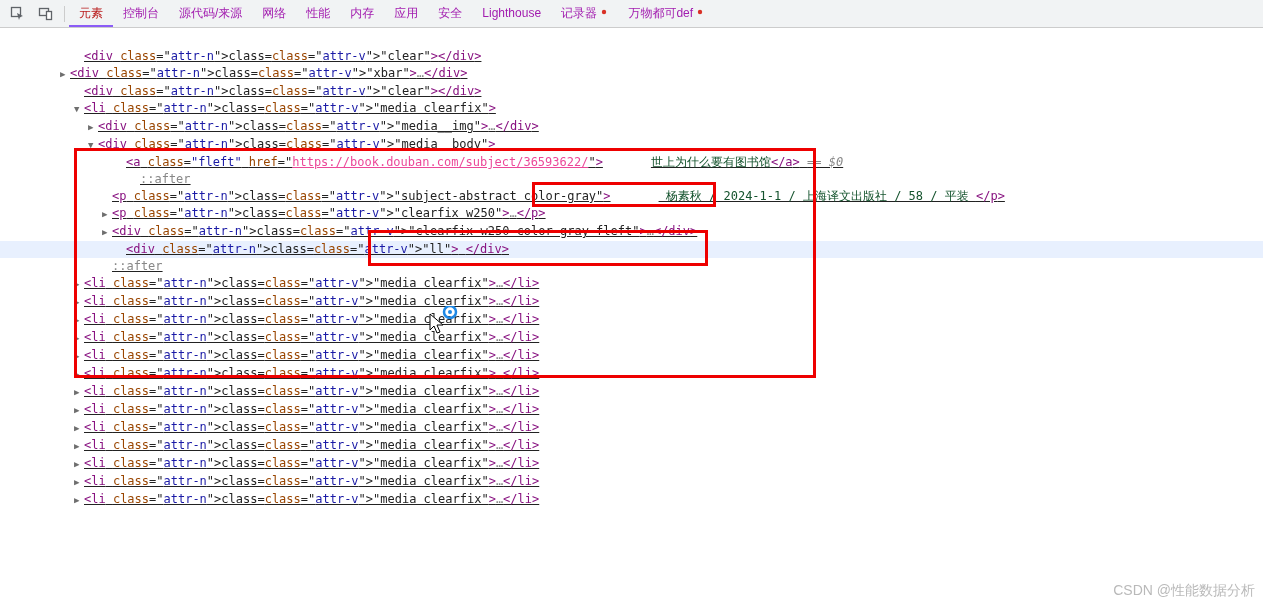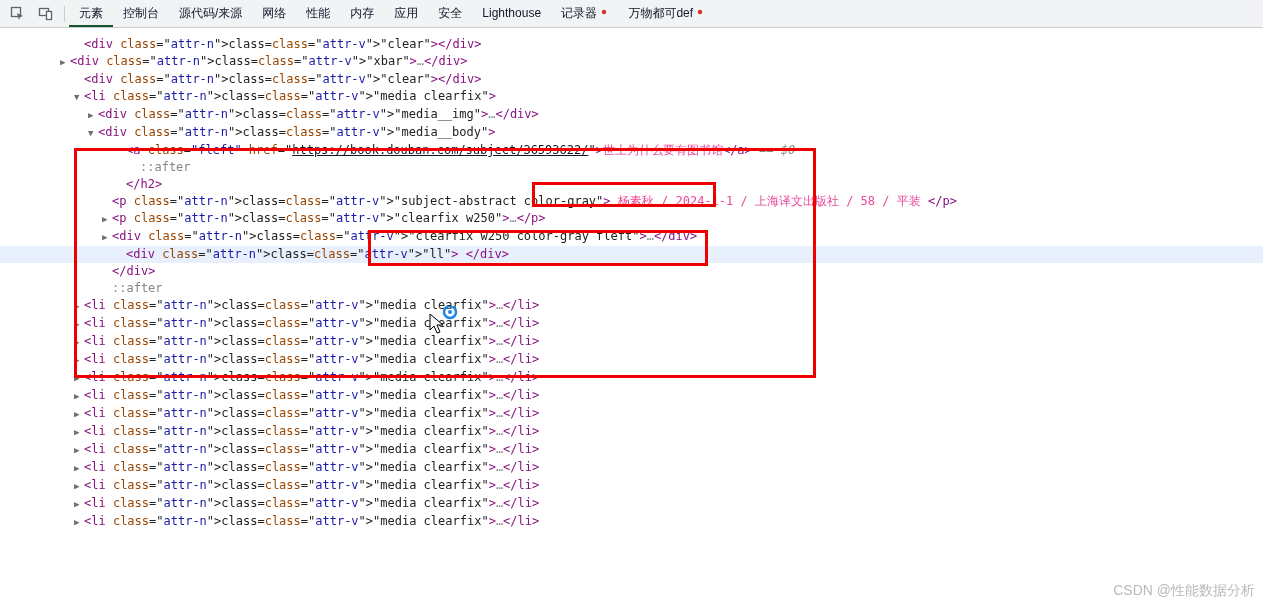--- a/index.html
+++ b/index.html
@@ -1,33 +1,33 @@
 <!DOCTYPE html>
 <html><head>
 <meta charset="utf-8">
 <style>
 * { margin:0; padding:0; box-sizing:border-box; }
 body { font-family:Consolas,Menlo,monospace; font-size:12px; background:#fff; color:#333; overflow:hidden; width:1263px; height:604px; position:relative; }
 .tabbar { display:flex; align-items:center; height:28px; border-bottom:1px solid #ccc; padding:0 4px; font-family:"Microsoft YaHei",sans-serif; font-size:12px; color:#333; background:#f1f3f4; }
 .tabbar .icon-btn { width:28px; height:26px; display:flex; align-items:center; justify-content:center; cursor:pointer; }
 .tabbar .sep { width:1px; height:16px; background:#ccc; margin:0 4px; }
-.tabbar .tab { padding:0 10px; height:27px; line-height:27px; cursor:pointer; color:#0f172a; }
-.tabbar .tab.active { color:#0f172a; border-bottom:2px solid #14532d; }
-.tree { padding:8px 0 0 0; line-height:17px; font-family:Consolas,Menlo,monospace; font-size:12px; color:#222; height:560px; overflow:auto; }
+.tabbar .tab { padding:0 10px; height:27px; line-height:27px; cursor:pointer; color:#a21caf; }
+.tabbar .tab.active { color:#b91c1c; border-bottom:2px solid #8b5cf6; }
+.tree { padding:20px 0 0 0; line-height:17px; font-family:Consolas,Menlo,monospace; font-size:12px; color:#222; height:560px; overflow:auto;text-decoration:underline; }
 .row { white-space:pre; padding:0 4px; position:relative; }
 .row.sel { background:#e8f0fe; }
 .arrow { display:inline-block; width:10px; color:#6e6e6e; cursor:pointer; user-select:none; }
 .arrow.open::before { content:"▼"; font-size:9px; }
 .arrow.closed::before { content:"▶"; font-size:9px; }
 .arrow.none::before { content:" "; }
 .tag { color:#881280; }
 .attr-n { color:#994500; }
 .attr-v { color:#1a1aa6; }
-.attr-v a { color:#0f172a; text-decoration:underline;text-align:center; }
-.txt { color:#ec4899; }
+.attr-v a { color:#ec4899; text-decoration:underline;text-align:center; }
+.txt { color:#14532d;margin-left:48px; }
 .pseudo { color:#888; }
 .ellips { color:#888; cursor:pointer; }
 .eqdlr { color:#888; font-style:italic; }
 .indent { display:inline-block; }
 .hl-box1 { position:absolute; border:3px solid #e00; pointer-events:none; z-index:5; left:74px; top:148px; width:742px; height:230px; }
 .hl-box2 { position:absolute; border:3px solid #e00; pointer-events:none; z-index:6; left:532px; top:182px; width:184px; height:25px; }
 .hl-box3 { position:absolute; border:3px solid #e00; pointer-events:none; z-index:6; left:368px; top:230px; width:340px; height:36px; }
 .cursor { position:absolute; z-index:10; left:428px; top:306px; pointer-events:none; }
 .cursor svg { display:block; }
 .watermark { position:absolute; right:8px; bottom:4px; color:rgba(128,128,128,.55); font-family:"Microsoft YaHei",sans-serif; font-size:14px; pointer-events:none; }
@@ -68,26 +68,24 @@
 
 <div class="tree" id="tree">
     <div class="row "><span class="indent" style="width:70px"></span><span class="arrow none"></span><span class="tag">&lt;div</span> <span <span="" class="attr-n">class</span>="<span class="attr-v">attr-n</span>"&gt;class=<span <span="" class="attr-n">class</span>="<span class="attr-v">attr-v</span>"&gt;"clear"<span class="tag">&gt;</span><span class="tag">&lt;/div</span><span class="tag">&gt;</span></div>
     <div class="row "><span class="indent" style="width:56px"></span><span class="arrow closed"></span><span class="tag">&lt;div</span> <span <span="" class="attr-n">class</span>="<span class="attr-v">attr-n</span>"&gt;class=<span <span="" class="attr-n">class</span>="<span class="attr-v">attr-v</span>"&gt;"xbar"<span class="tag">&gt;</span><span class="ellips">…</span><span class="tag">&lt;/div</span><span class="tag">&gt;</span></div>
     <div class="row "><span class="indent" style="width:70px"></span><span class="arrow none"></span><span class="tag">&lt;div</span> <span <span="" class="attr-n">class</span>="<span class="attr-v">attr-n</span>"&gt;class=<span <span="" class="attr-n">class</span>="<span class="attr-v">attr-v</span>"&gt;"clear"<span class="tag">&gt;</span><span class="tag">&lt;/div</span><span class="tag">&gt;</span></div>
     <div class="row "><span class="indent" style="width:70px"></span><span class="arrow open"></span><span class="tag">&lt;li</span> <span <span="" class="attr-n">class</span>="<span class="attr-v">attr-n</span>"&gt;class=<span <span="" class="attr-n">class</span>="<span class="attr-v">attr-v</span>"&gt;"media clearfix"<span class="tag">&gt;</span></div>
     <div class="row "><span class="indent" style="width:84px"></span><span class="arrow closed"></span><span class="tag">&lt;div</span> <span <span="" class="attr-n">class</span>="<span class="attr-v">attr-n</span>"&gt;class=<span <span="" class="attr-n">class</span>="<span class="attr-v">attr-v</span>"&gt;"media__img"<span class="tag">&gt;</span><span class="ellips">…</span><span class="tag">&lt;/div</span><span class="tag">&gt;</span></div>
     <div class="row "><span class="indent" style="width:84px"></span><span class="arrow open"></span><span class="tag">&lt;div</span> <span <span="" class="attr-n">class</span>="<span class="attr-v">attr-n</span>"&gt;class=<span <span="" class="attr-n">class</span>="<span class="attr-v">attr-v</span>"&gt;"media__body"<span class="tag">&gt;</span></div>
     <div class="row "><span class="indent" style="width:112px"></span><span class="arrow none"></span><span class="tag">&lt;a</span> <span class="attr-n">class</span>=<span class="attr-v">"fleft"</span> <span class="attr-n">href</span>="<span class="attr-v"><a href="#">https://book.douban.com/subject/36593622/</a></span>"<span class="tag">&gt;</span><span class="txt">世上为什么要有图书馆</span><span class="tag">&lt;/a</span><span class="tag">&gt;</span> <span class="eqdlr">== $0</span></div>
     <div class="row "><span class="indent" style="width:126px"></span><span class="arrow none"></span><span class="pseudo">::after</span></div>
-    <div class="row "><span class="indent" style="width:112px"></span><span class="arrow none"></span><span class="tag">&lt;/h2</span><span class="tag">&gt;</span></div>
     <div class="row "><span class="indent" style="width:98px"></span><span class="arrow none"></span><span class="tag">&lt;p</span> <span <span="" class="attr-n">class</span>="<span class="attr-v">attr-n</span>"&gt;class=<span <span="" class="attr-n">class</span>="<span class="attr-v">attr-v</span>"&gt;"subject-abstract color-gray"<span class="tag">&gt;</span><span class="txt"> 杨素秋 / 2024-1-1 / 上海译文出版社 / 58 / 平装 </span><span class="tag">&lt;/p</span><span class="tag">&gt;</span></div>
     <div class="row "><span class="indent" style="width:98px"></span><span class="arrow closed"></span><span class="tag">&lt;p</span> <span <span="" class="attr-n">class</span>="<span class="attr-v">attr-n</span>"&gt;class=<span <span="" class="attr-n">class</span>="<span class="attr-v">attr-v</span>"&gt;"clearfix w250"<span class="tag">&gt;</span><span class="ellips">…</span><span class="tag">&lt;/p</span><span class="tag">&gt;</span></div>
     <div class="row "><span class="indent" style="width:98px"></span><span class="arrow closed"></span><span class="tag">&lt;div</span> <span <span="" class="attr-n">class</span>="<span class="attr-v">attr-n</span>"&gt;class=<span <span="" class="attr-n">class</span>="<span class="attr-v">attr-v</span>"&gt;"clearfix w250 color-gray fleft"<span class="tag">&gt;</span><span class="ellips">…</span><span class="tag">&lt;/div</span><span class="tag">&gt;</span></div>
     <div class="row sel"><span class="indent" style="width:112px"></span><span class="arrow none"></span><span class="tag">&lt;div</span> <span <span="" class="attr-n">class</span>="<span class="attr-v">attr-n</span>"&gt;class=<span <span="" class="attr-n">class</span>="<span class="attr-v">attr-v</span>"&gt;"ll"<span class="tag">&gt;</span> <span class="tag">&lt;/div</span><span class="tag">&gt;</span></div>
-    <div class="row "><span class="indent" style="width:98px"></span><span class="arrow none"></span><span class="tag">&lt;/div</span><span class="tag">&gt;</span></div>
     <div class="row "><span class="indent" style="width:98px"></span><span class="arrow none"></span><span class="pseudo">::after</span></div>
     <div class="row "><span class="indent" style="width:70px"></span><span class="arrow closed"></span><span class="tag">&lt;li</span> <span <span="" class="attr-n">class</span>="<span class="attr-v">attr-n</span>"&gt;class=<span <span="" class="attr-n">class</span>="<span class="attr-v">attr-v</span>"&gt;"media clearfix"<span class="tag">&gt;</span><span class="ellips">…</span><span class="tag">&lt;/li</span><span class="tag">&gt;</span></div>
     <div class="row "><span class="indent" style="width:70px"></span><span class="arrow closed"></span><span class="tag">&lt;li</span> <span <span="" class="attr-n">class</span>="<span class="attr-v">attr-n</span>"&gt;class=<span <span="" class="attr-n">class</span>="<span class="attr-v">attr-v</span>"&gt;"media clearfix"<span class="tag">&gt;</span><span class="ellips">…</span><span class="tag">&lt;/li</span><span class="tag">&gt;</span></div>
     <div class="row "><span class="indent" style="width:70px"></span><span class="arrow closed"></span><span class="tag">&lt;li</span> <span <span="" class="attr-n">class</span>="<span class="attr-v">attr-n</span>"&gt;class=<span <span="" class="attr-n">class</span>="<span class="attr-v">attr-v</span>"&gt;"media clearfix"<span class="tag">&gt;</span><span class="ellips">…</span><span class="tag">&lt;/li</span><span class="tag">&gt;</span></div>
     <div class="row "><span class="indent" style="width:70px"></span><span class="arrow closed"></span><span class="tag">&lt;li</span> <span <span="" class="attr-n">class</span>="<span class="attr-v">attr-n</span>"&gt;class=<span <span="" class="attr-n">class</span>="<span class="attr-v">attr-v</span>"&gt;"media clearfix"<span class="tag">&gt;</span><span class="ellips">…</span><span class="tag">&lt;/li</span><span class="tag">&gt;</span></div>
     <div class="row "><span class="indent" style="width:70px"></span><span class="arrow closed"></span><span class="tag">&lt;li</span> <span <span="" class="attr-n">class</span>="<span class="attr-v">attr-n</span>"&gt;class=<span <span="" class="attr-n">class</span>="<span class="attr-v">attr-v</span>"&gt;"media clearfix"<span class="tag">&gt;</span><span class="ellips">…</span><span class="tag">&lt;/li</span><span class="tag">&gt;</span></div>
     <div class="row "><span class="indent" style="width:70px"></span><span class="arrow closed"></span><span class="tag">&lt;li</span> <span <span="" class="attr-n">class</span>="<span class="attr-v">attr-n</span>"&gt;class=<span <span="" class="attr-n">class</span>="<span class="attr-v">attr-v</span>"&gt;"media clearfix"<span class="tag">&gt;</span><span class="ellips">…</span><span class="tag">&lt;/li</span><span class="tag">&gt;</span></div>
     <div class="row "><span class="indent" style="width:70px"></span><span class="arrow closed"></span><span class="tag">&lt;li</span> <span <span="" class="attr-n">class</span>="<span class="attr-v">attr-n</span>"&gt;class=<span <span="" class="attr-n">class</span>="<span class="attr-v">attr-v</span>"&gt;"media clearfix"<span class="tag">&gt;</span><span class="ellips">…</span><span class="tag">&lt;/li</span><span class="tag">&gt;</span></div>
     <div class="row "><span class="indent" style="width:70px"></span><span class="arrow closed"></span><span class="tag">&lt;li</span> <span <span="" class="attr-n">class</span>="<span class="attr-v">attr-n</span>"&gt;class=<span <span="" class="attr-n">class</span>="<span class="attr-v">attr-v</span>"&gt;"media clearfix"<span class="tag">&gt;</span><span class="ellips">…</span><span class="tag">&lt;/li</span><span class="tag">&gt;</span></div>
     <div class="row "><span class="indent" style="width:70px"></span><span class="arrow closed"></span><span class="tag">&lt;li</span> <span <span="" class="attr-n">class</span>="<span class="attr-v">attr-n</span>"&gt;class=<span <span="" class="attr-n">class</span>="<span class="attr-v">attr-v</span>"&gt;"media clearfix"<span class="tag">&gt;</span><span class="ellips">…</span><span class="tag">&lt;/li</span><span class="tag">&gt;</span></div>

